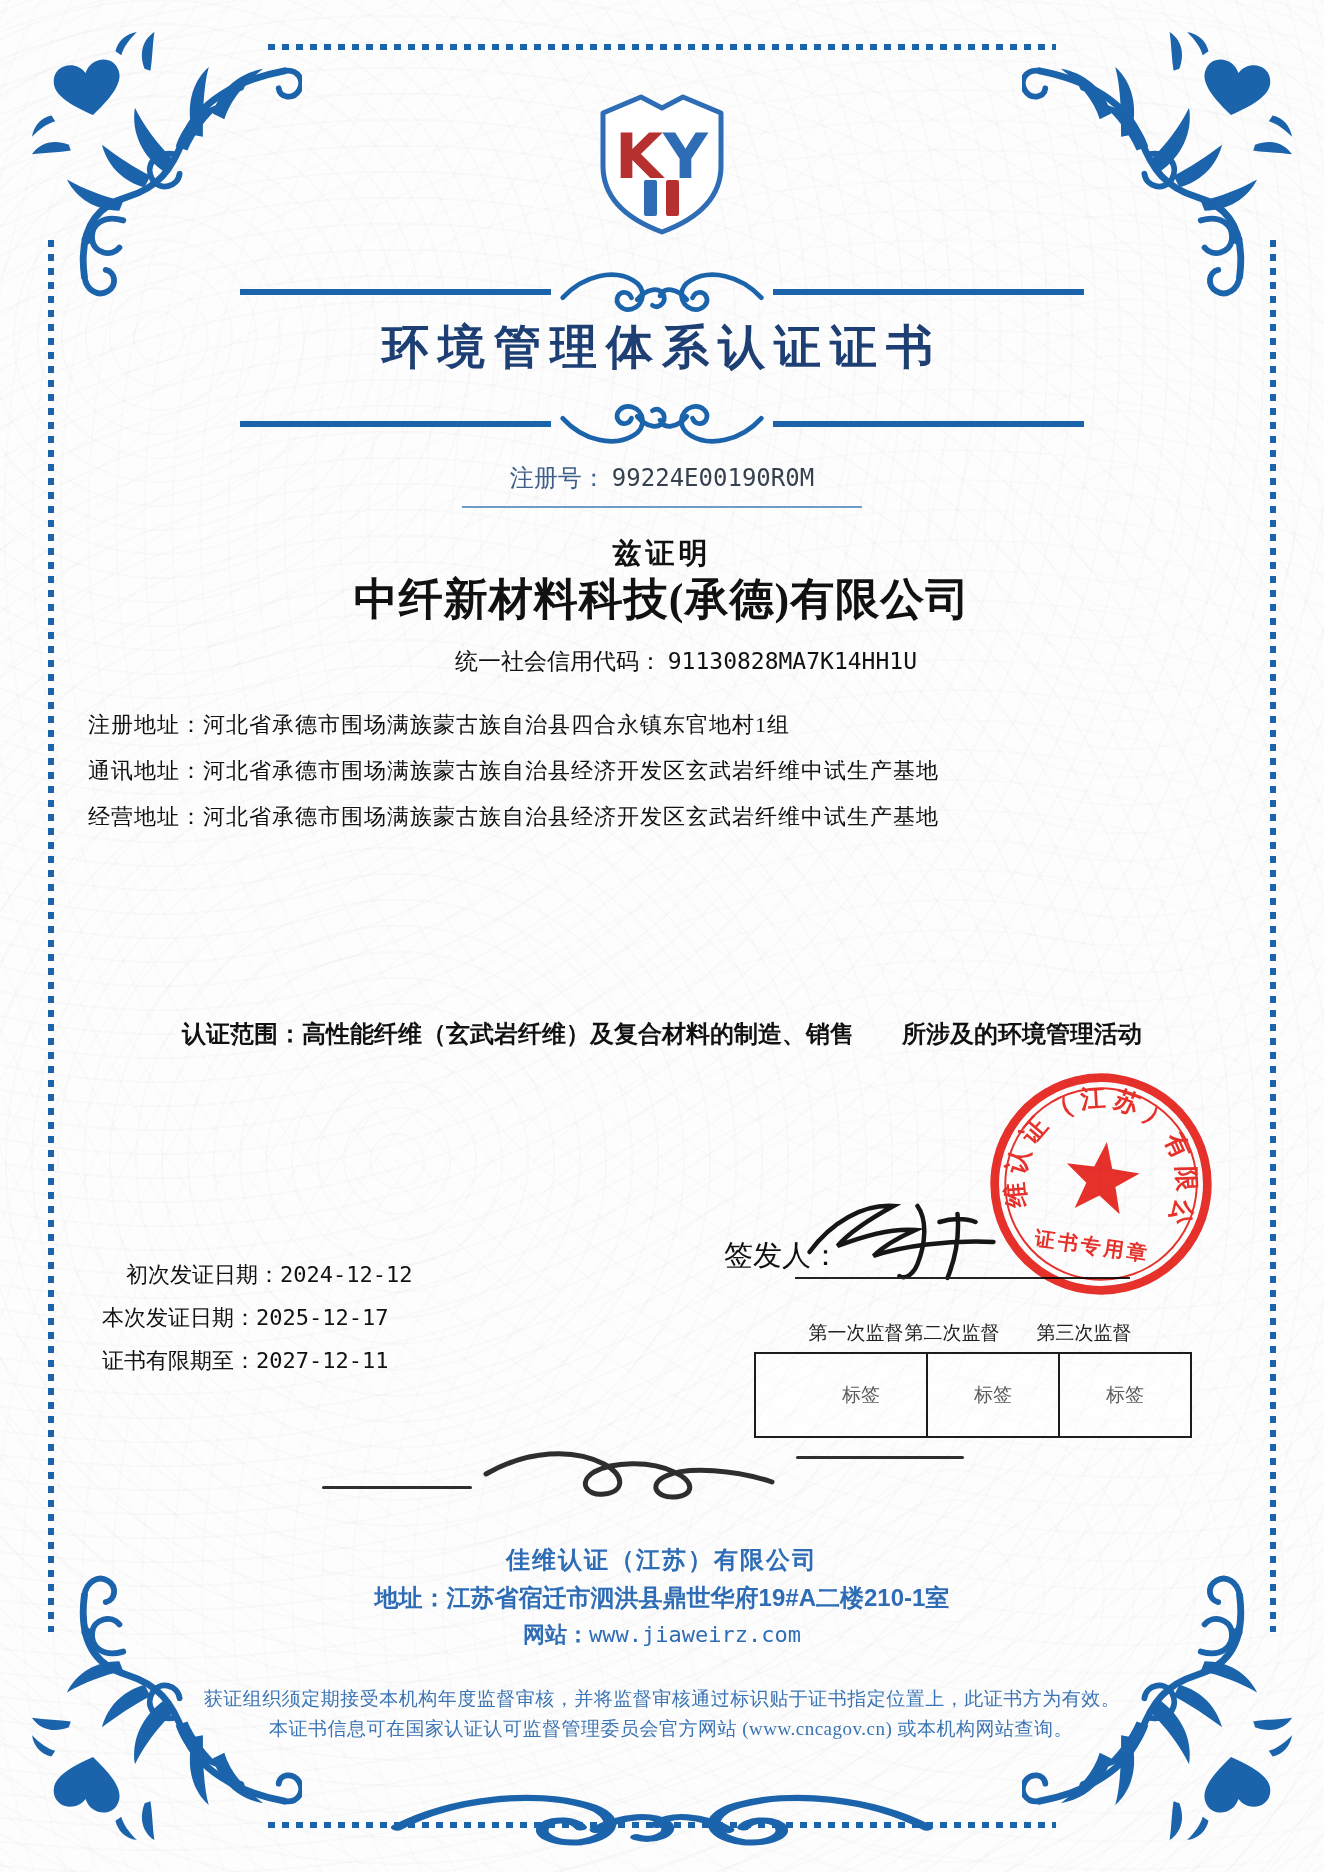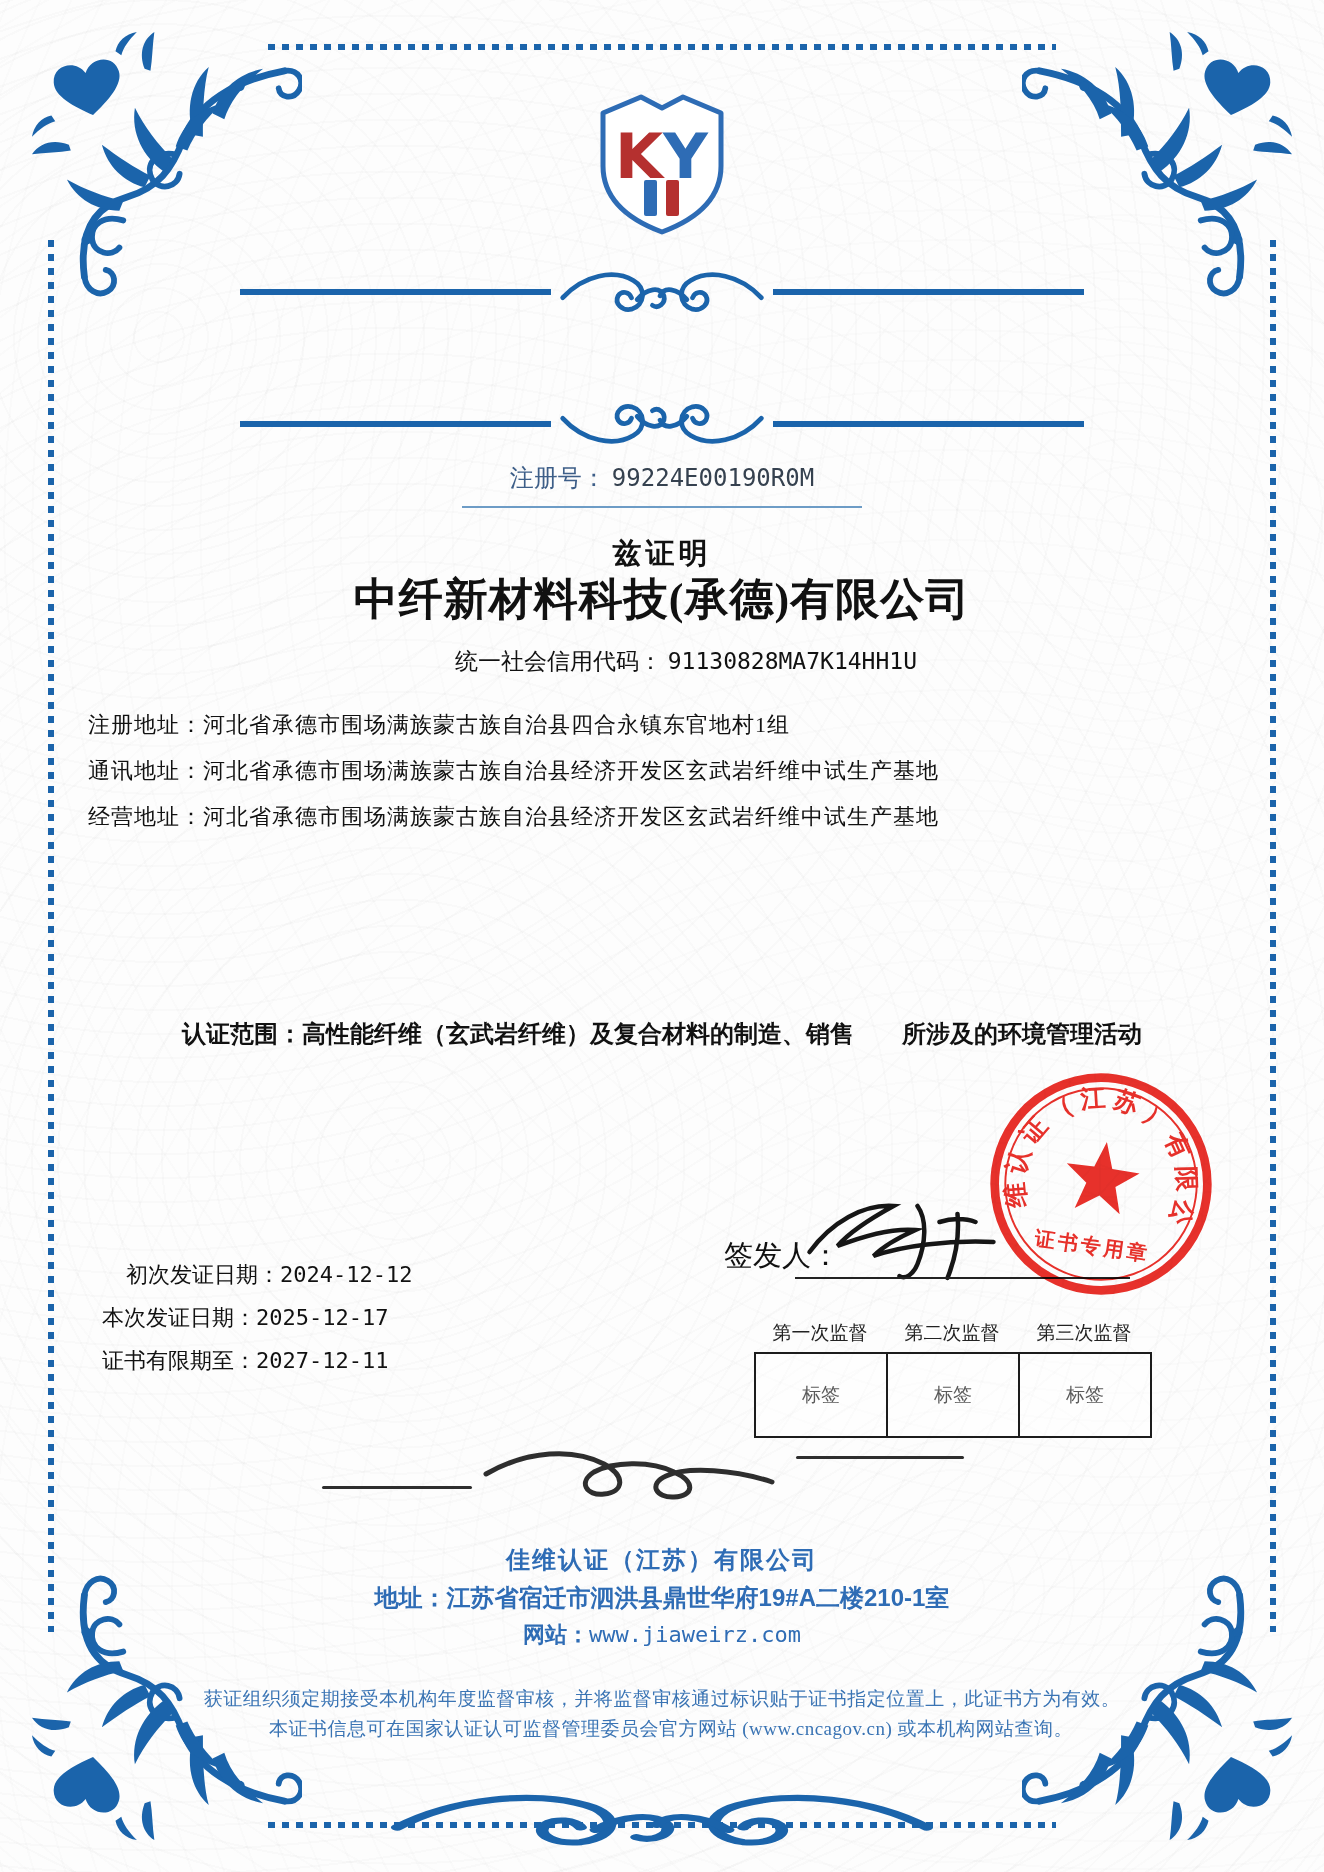--- a/index.html
+++ b/index.html
@@ -120,20 +120,21 @@
     <rect x="79" y="92" width="13" height="36" rx="2" fill="#b5302f"></rect>
   </svg>
 
   <div class="rule-row" style="left:240px;top:264px;width:844px;height:56px;">
     <div class="rule-line"></div>
     <svg style="width:210px;height:52px;margin:0 6px;" viewBox="0 0 220 52">
         <use href="#ruleorn"></use>
       </svg>
     <div class="rule-line"></div>
   </div>
+  <div class="abs center title sans" style="top:316px;">环境管理体系认证证书</div>
   <div class="rule-row" style="left:240px;top:396px;width:844px;height:56px;">
     <div class="rule-line"></div>
     <svg style="width:210px;height:52px;margin:0 6px;transform:scaleY(-1);" viewBox="0 0 220 52">
         <use href="#ruleorn"></use>
       </svg>
     <div class="rule-line"></div>
   </div>
 
   <div class="abs center reg-line" style="top:462px;">
     <span class="lbl">注册号：</span>
@@ -186,24 +187,24 @@
       <circle cx="120" cy="120" r="99" fill="none" stroke="#e8211a" stroke-width="2"></circle>
       <path id="sealArc" d="M44.8,147.4 A80,80 0 1 1 195.2,147.4" fill="none"></path>
       <text font-size="26" font-weight="bold" fill="#e8211a" letter-spacing="6" font-family="Liberation Sans, sans-serif">
         <textPath href="#sealArc" startOffset="50%" text-anchor="middle">佳维认证（江苏）有限公司</textPath>
       </text>
       <polygon fill="#e8211a" points="120,76 129.4,103.1 158,103.6 135.2,120.9 143.5,148.4 120,132 96.5,148.4 104.8,120.9 82,103.6 110.6,103.1"></polygon>
       <text x="120" y="192" text-anchor="middle" font-size="21" font-weight="bold" letter-spacing="3" fill="#e8211a" font-family="Liberation Sans, sans-serif">证书专用章</text>
     </svg>
   </div>
 
-  <span class="sup-head" style="left:820px;top:1320px;">第一次监督</span>
+  <span class="sup-head" style="left:856px;top:1320px;">第一次监督</span>
   <span class="sup-head" style="left:952px;top:1320px;">第二次监督</span>
   <span class="sup-head" style="left:1084px;top:1320px;">第三次监督</span>
-  <div class="sup-table" style="left:754px;top:1352px;width:394px;height:82px;">
+  <div class="sup-table" style="left:754px;top:1352px;width:394px;height:82px;padding-left:40px;">
     <div class="sup-cell">标签</div>
     <div class="sup-cell">标签</div>
     <div class="sup-cell">标签</div>
   </div>
 
   <div class="div-line" style="left:322px;top:1486px;width:150px;"></div>
   <svg class="abs" style="left:478px;top:1440px;width:300px;height:60px;" viewBox="0 0 300 60">
       <use href="#divswirl"></use>
     </svg>
   <div class="div-line" style="left:796px;top:1456px;width:168px;"></div>

